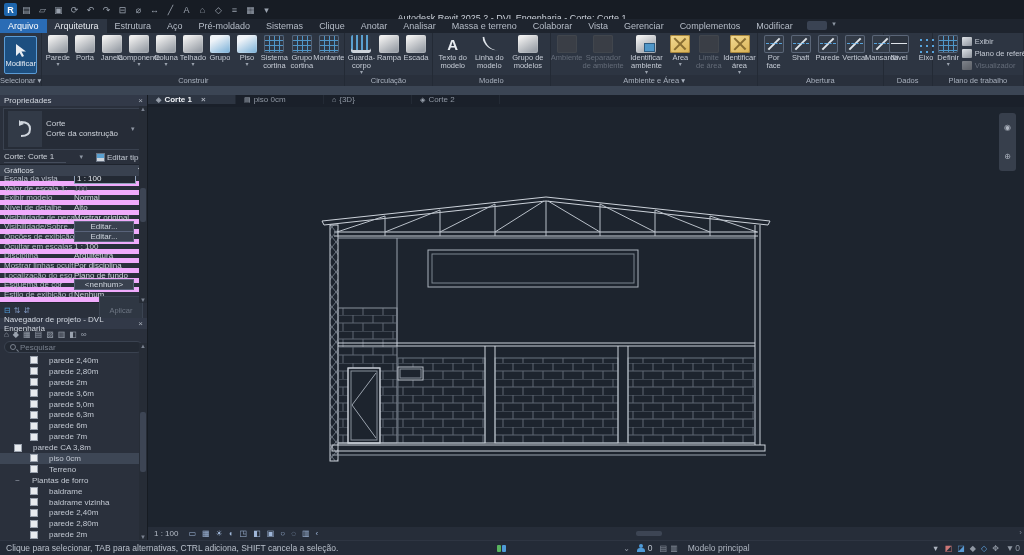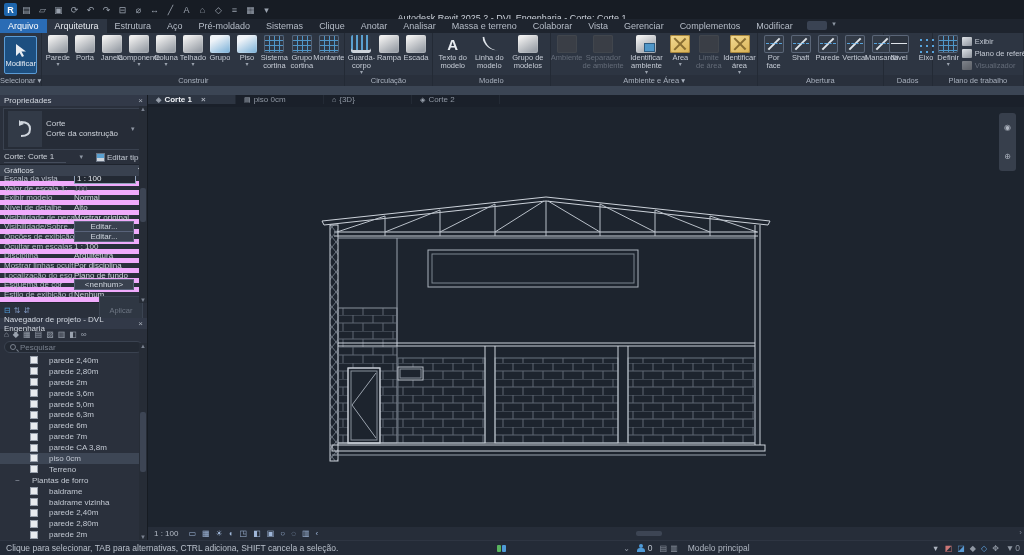--- a/index.html
+++ b/index.html
@@ -541,21 +541,21 @@
           <span>parede 6,3m</span>
         </div>
         <div class="trow" style="padding-left: 30px;">
           <span class="leaficon"></span>
           <span>parede 6m</span>
         </div>
         <div class="trow" style="padding-left: 30px;">
           <span class="leaficon"></span>
           <span>parede 7m</span>
         </div>
-        <div class="trow" style="padding-left: 30px;">
+        <div class="trow" style="padding-left: 14px;">
           <span class="leaficon"></span>
           <span>parede CA 3,8m</span>
         </div>
         <div class="trow sel" style="padding-left: 30px;">
           <span class="leaficon"></span>
           <span>piso 0cm</span>
         </div>
         <div class="trow" style="padding-left: 30px;">
           <span class="leaficon"></span>
           <span>Terreno</span>

